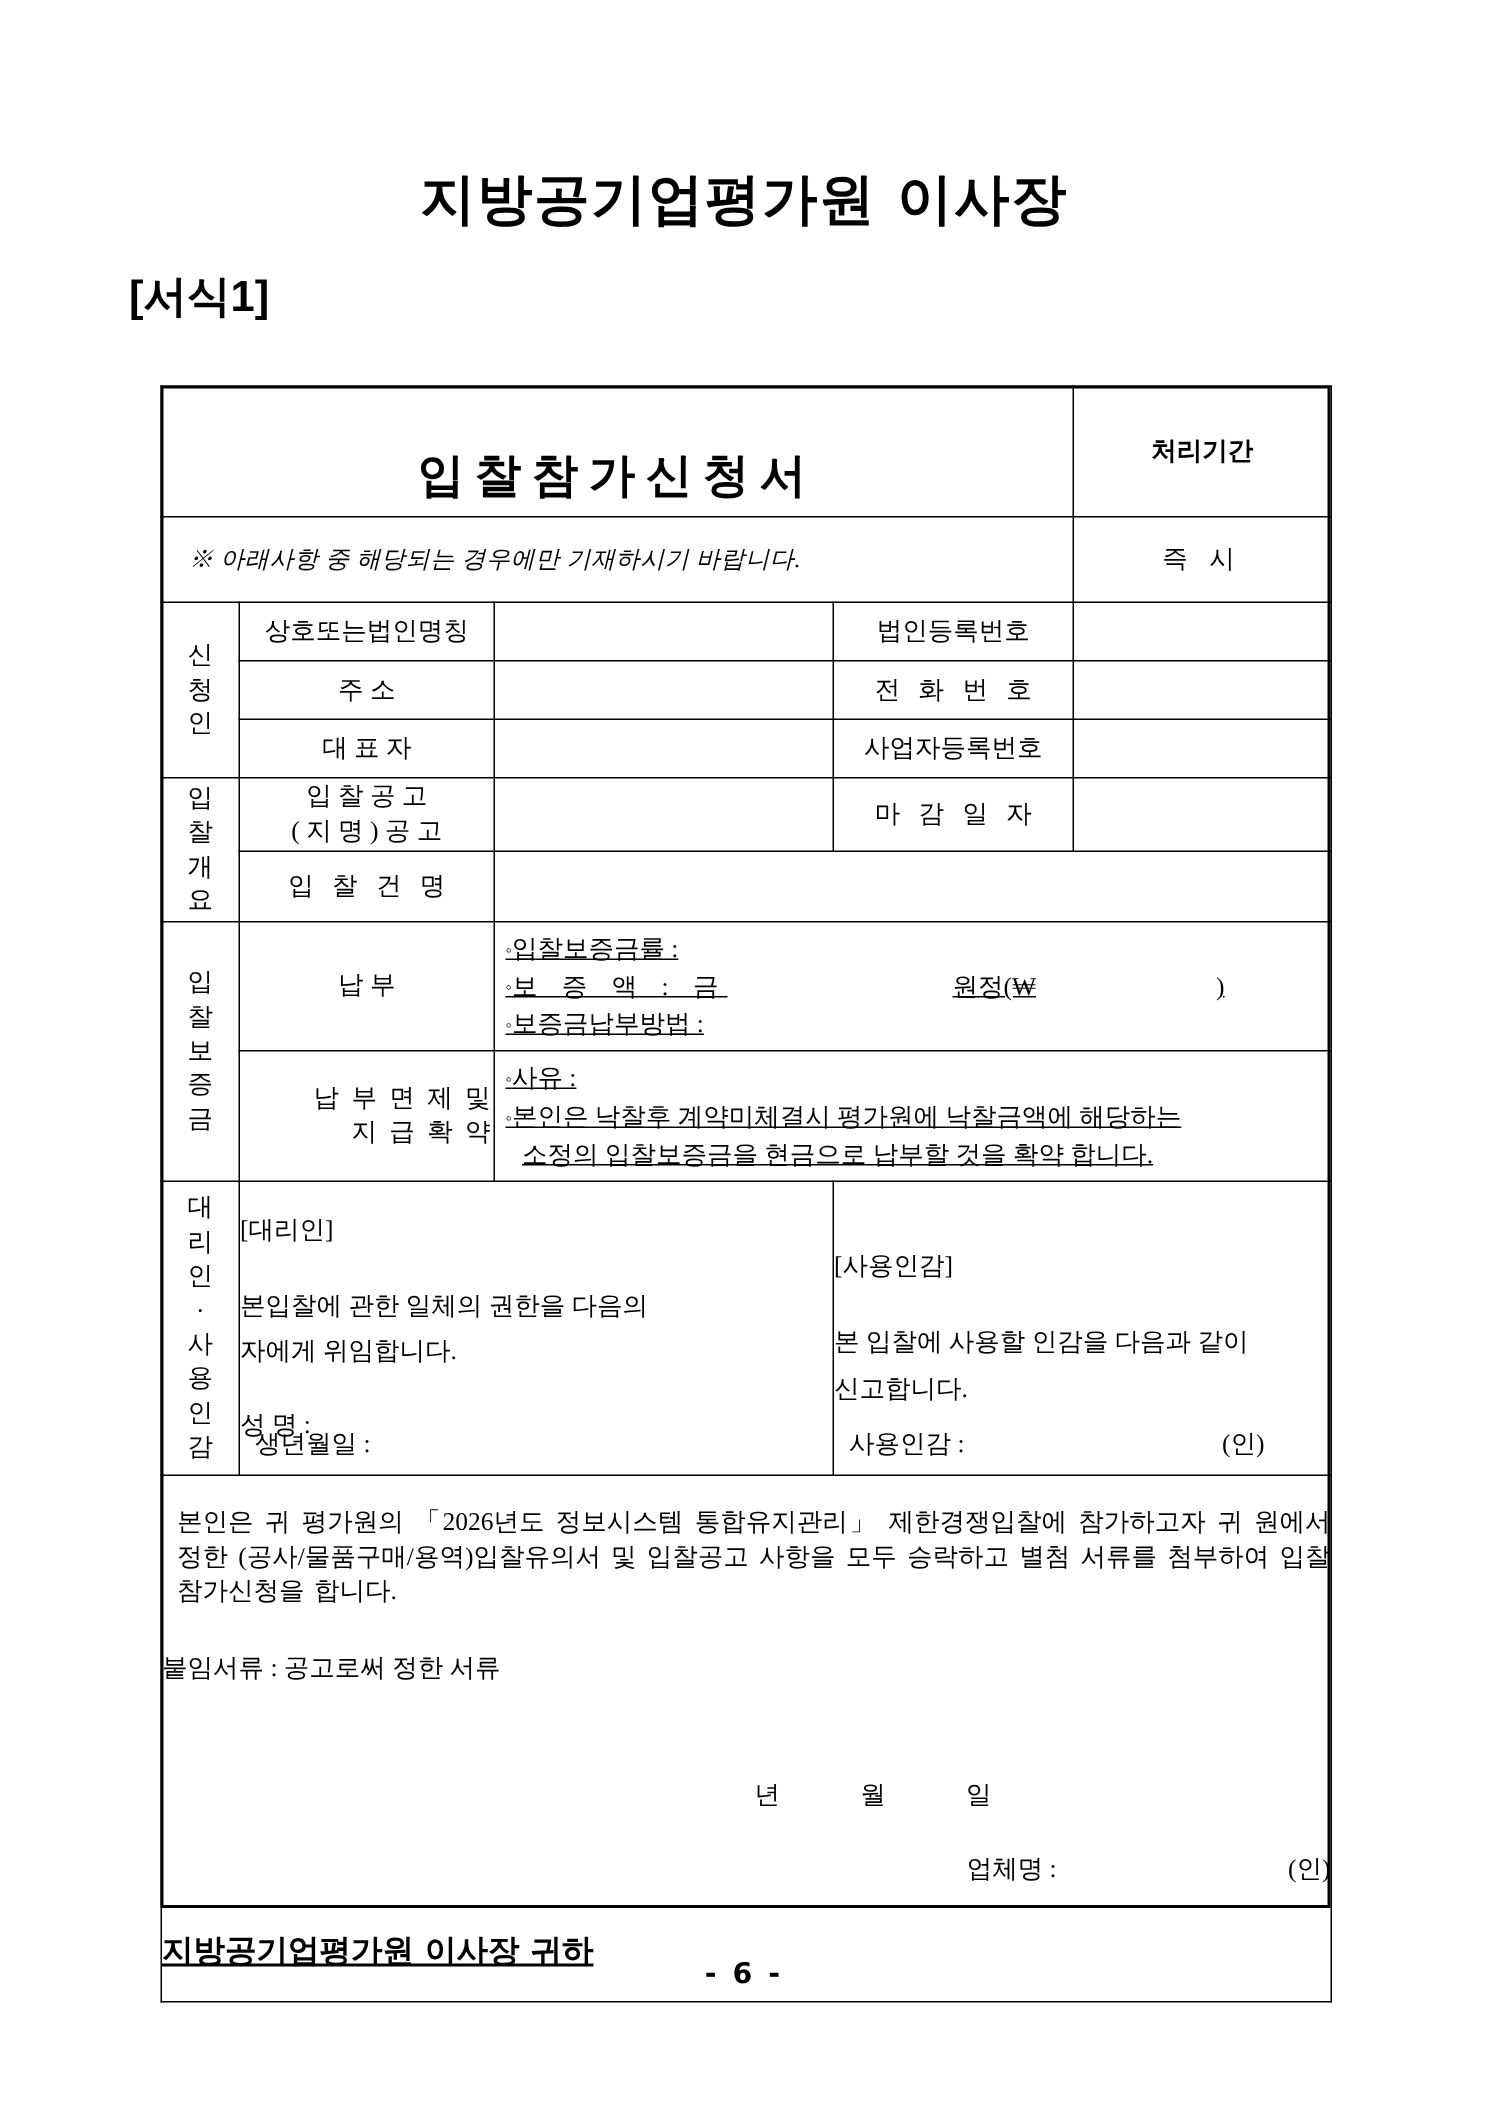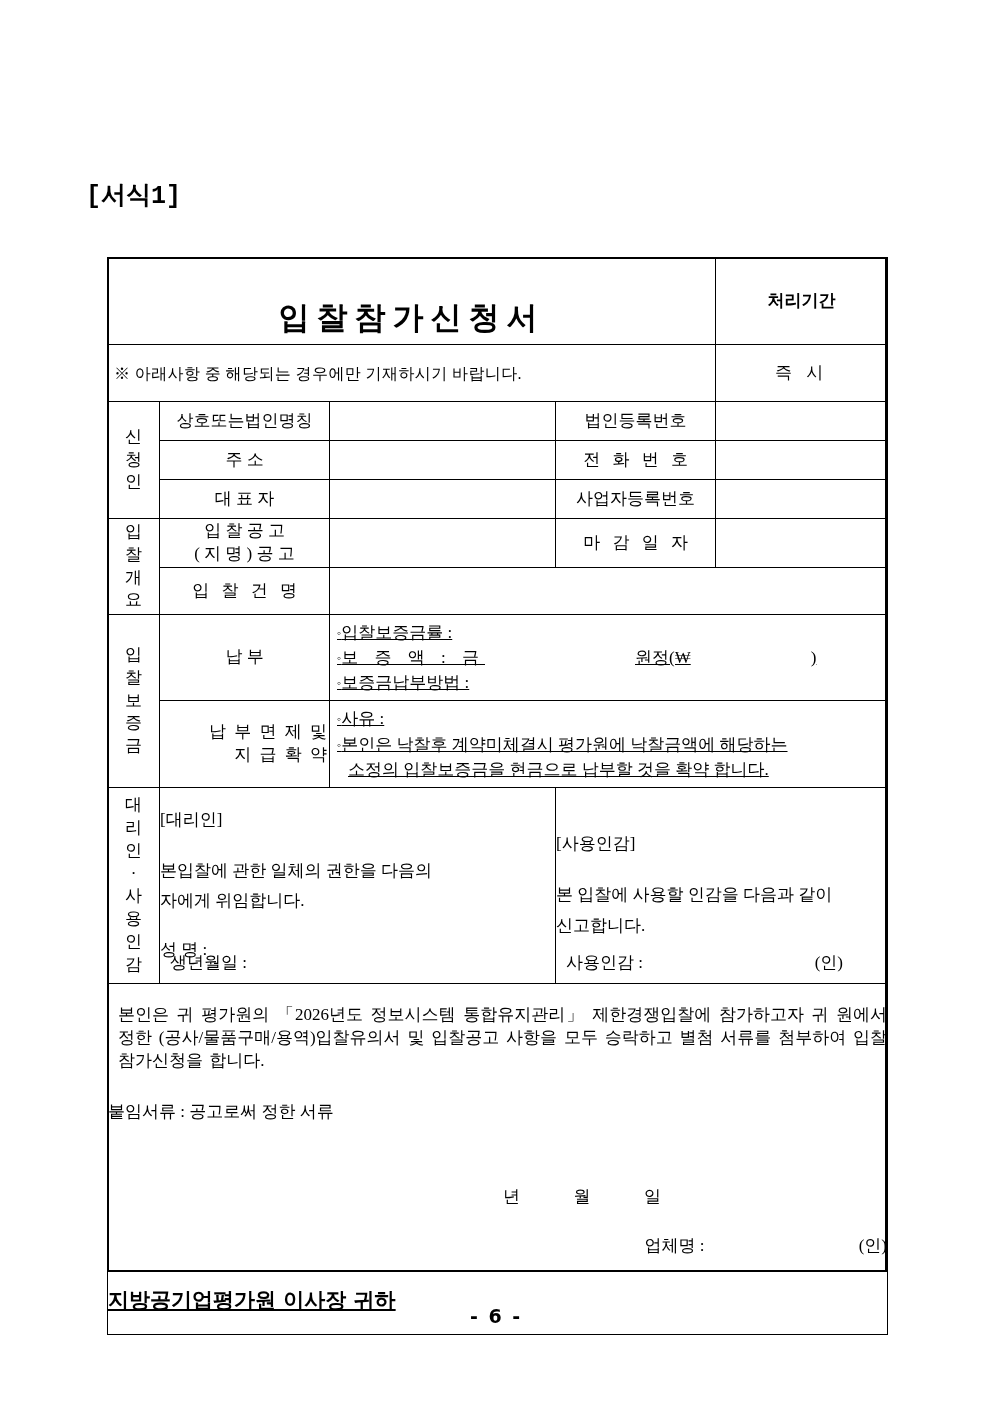--- a/index.html
+++ b/index.html
@@ -30,23 +30,23 @@
     text-align: center;
     font-family: "DejaVu Sans", sans-serif;
     font-weight: bold;
     font-size: 37px;
     letter-spacing: 1px;
   }
   .form-no {
     position: absolute;
     left: 86px;
     top: 178px;
-    font-family: Liberation Mono, monospace;
-    font-weight: bold;
-    font-size: 25px;
+    font-family: Liberation Sans, sans-serif;
+    font-weight: bold;
+    font-size: 29px;
   }
 
   
   .form-table {
     position: absolute;
     left: 107px;
     top: 257px;
     width: 780px;
     border-collapse: collapse;
     table-layout: fixed;
@@ -78,23 +78,24 @@
   .hdr-title {
     font-family: "DejaVu Sans", sans-serif;
     font-weight: bold;
     font-size: 31px;
     letter-spacing: 7px;
     text-align: center;
     padding-top: 34px;
   }
   .hdr-note {
     font-size: 16px;
-    padding: 7px 0 5px 6px;
+    padding: 7px 0 5px 18px;
     letter-spacing: 0.4px;
     white-space: nowrap;
+    font-style: italic;
   }
   .hdr-side {
     text-align: center;
     font-size: 17px;
   }
   .hdr-side.top { height: 52px; font-weight: bold; }
   .hdr-side.bottom { height: 56px; letter-spacing: 5px; }
 
   
   .vlabel {
@@ -193,20 +194,21 @@
     font-weight: bold;
     font-size: 19px;
     letter-spacing: 2px;
   }
 </style>
 </head>
 <body>
 
 <div class="page">
 
+  <div class="doc-title">지방공기업평가원 이사장</div>
   <div class="form-no">[서식1]</div>
 
   <table class="form-table">
     <colgroup>
       <col style="width:52px">
       <col style="width:170px">
       <col style="width:226px">
       <col style="width:160px">
       <col style="width:172px">
     </colgroup>

